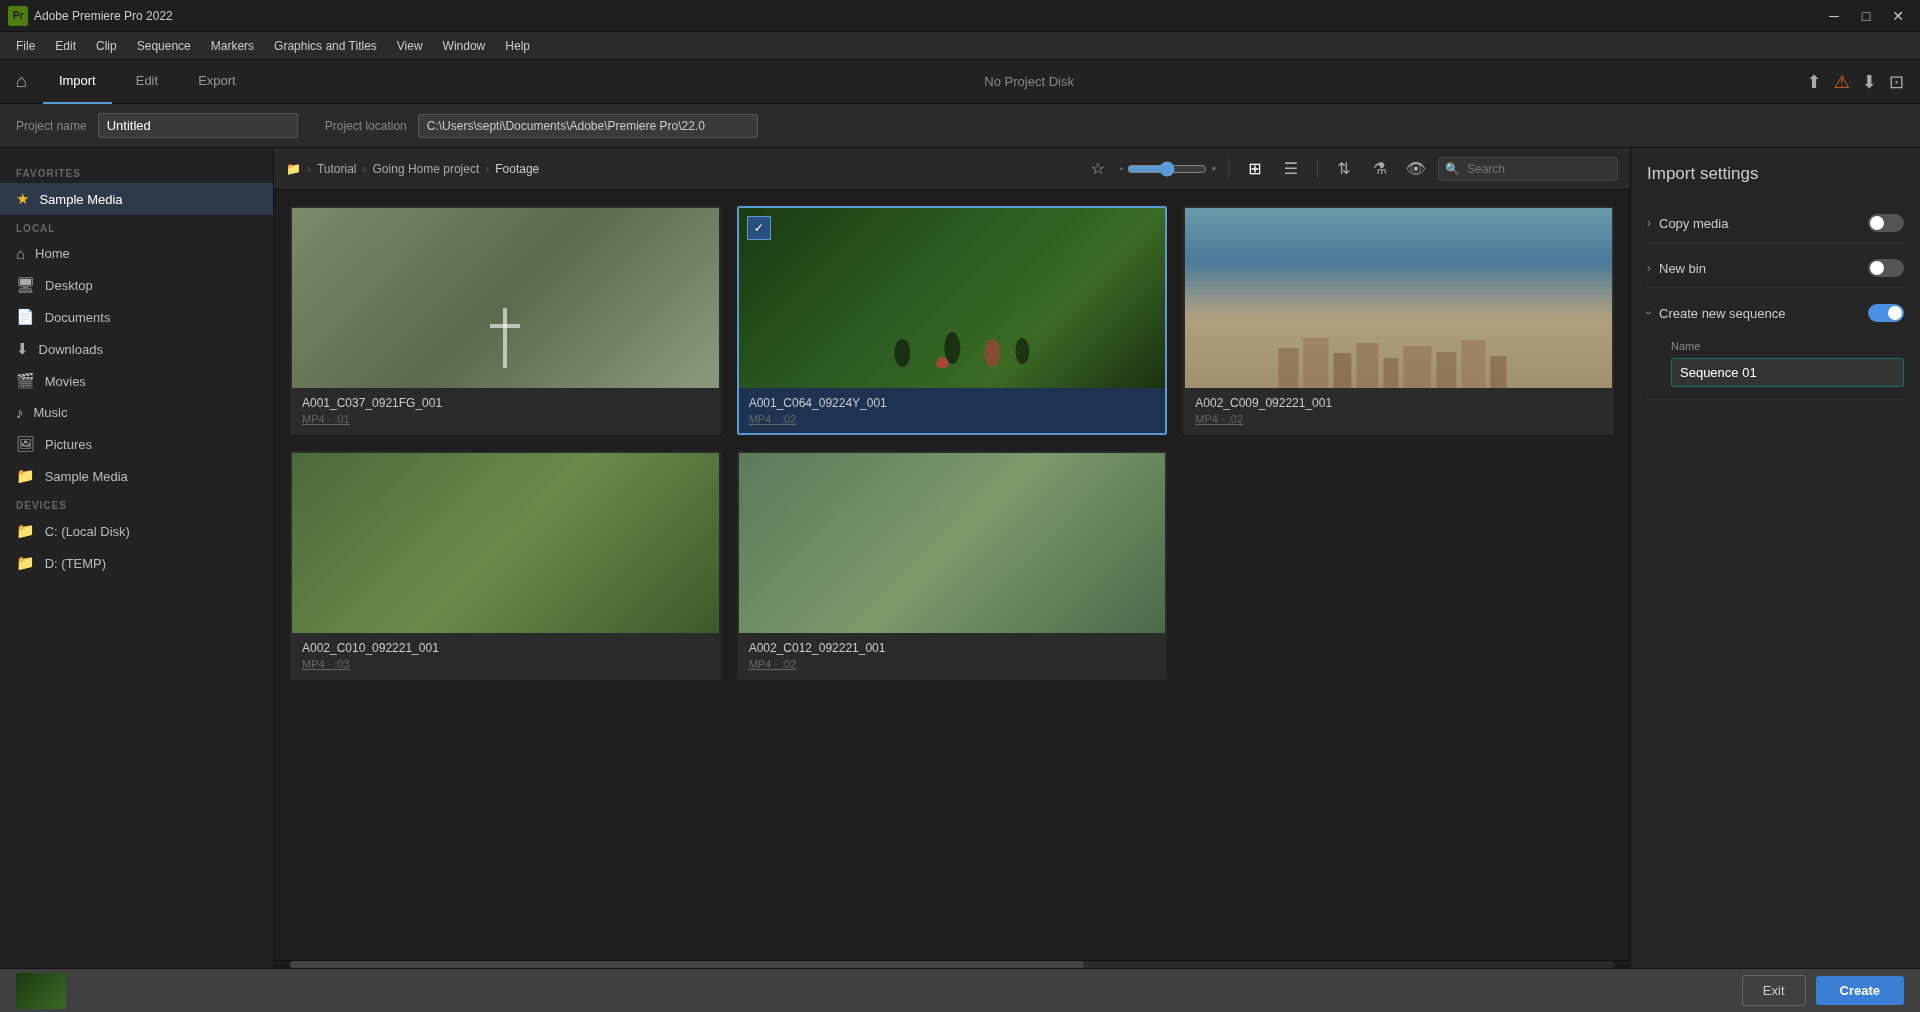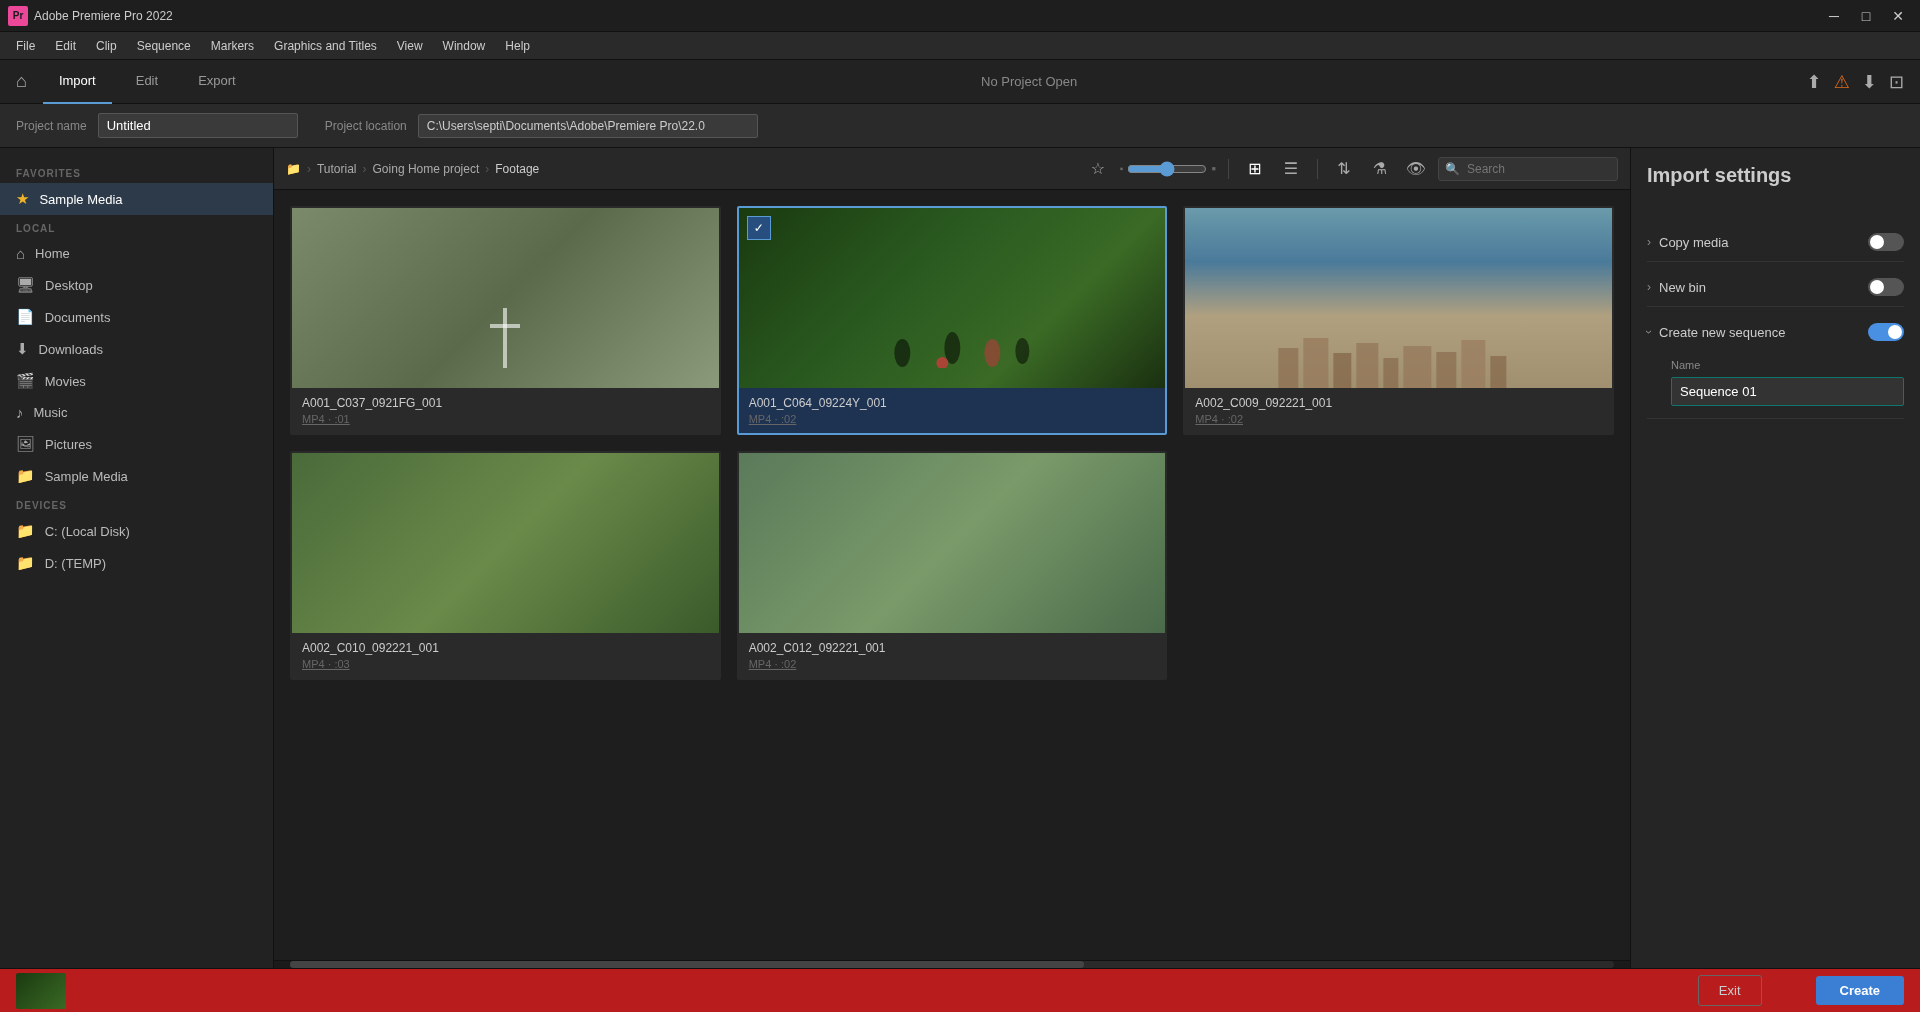--- a/index.html
+++ b/index.html
@@ -17,21 +17,21 @@
     #titlebar {
       background: #1e1e1e;
       height: 32px;
       display: flex;
       align-items: center;
       padding: 0 8px;
       border-bottom: 1px solid #111;
     }
     #titlebar .app-icon {
       width: 20px; height: 20px;
-      background: #ec4899;
+      background: #4d7c0f;
       border-radius: 2px;
       margin-right: 6px;
       display: flex; align-items: center; justify-content: center;
       font-size: 10px; color: #1a1a1a; font-weight: bold;
     }
     #titlebar .app-title {
       color: #ccc;
       font-size: 12px;
       flex: 1;
     }
@@ -314,23 +314,23 @@
     
     #import-panel {
       width: 290px;
       background: #252525;
       border-left: 1px solid #111;
       padding: 16px;
       overflow-y: auto;
     }
     .import-panel-title {
       color: #ccc;
-      font-size: 20px;
-      font-weight: 700;
-      margin-bottom: 36px;
+      font-size: 17px;
+      font-weight: 400;
+      margin-bottom: 20px;
     }
     .import-section {
       margin-bottom: 6px;
       border-bottom: 1px solid #333;
     }
     .import-section-row {
       display: flex;
       align-items: center;
       padding: 10px 0;
       cursor: pointer;
@@ -375,29 +375,29 @@
       color: #fff;
       padding: 6px 8px;
       font-size: 13px;
       border-radius: 2px;
       width: 100%;
       outline: none;
     }
 
     
     #bottombar {
-      background: #b91c1c;
+      background: #404040;
       height: 44px;
       display: flex;
       align-items: center;
       padding: 0 16px;
       border-top: 1px solid #111;
       position: absolute;
       bottom: 0;
-      left: 0; right: 0; gap: 44px;
+      left: 0; right: 0;
     }
     .bottom-thumb {
       width: 50px; height: 36px;
       background: #333;
       border-radius: 2px;
       overflow: hidden;
     }
     .bottom-spacer { flex: 1; }
     .btn-exit {
       background: transparent;
@@ -481,21 +481,21 @@
     <div class="menu-item">Help</div>
   </div>
 
 <div id="topnav">
   <div class="home-btn">⌂</div>
   <div class="nav-tabs">
     <div class="nav-tab active">Import</div>
     <div class="nav-tab">Edit</div>
     <div class="nav-tab">Export</div>
   </div>
-  <div class="center-title">No Project Open</div>
+  <div class="center-title">No Project Disk</div>
   <div class="right-icons">
     <span class="top-icon">⬆</span>
     <span class="top-icon" style="color:#e06c1a;">⚠</span>
     <span class="top-icon">⬇</span>
     <span class="top-icon">⊡</span>
   </div>
 </div>
 
 <div id="projectbar">
   <span class="project-label">Project name</span>

